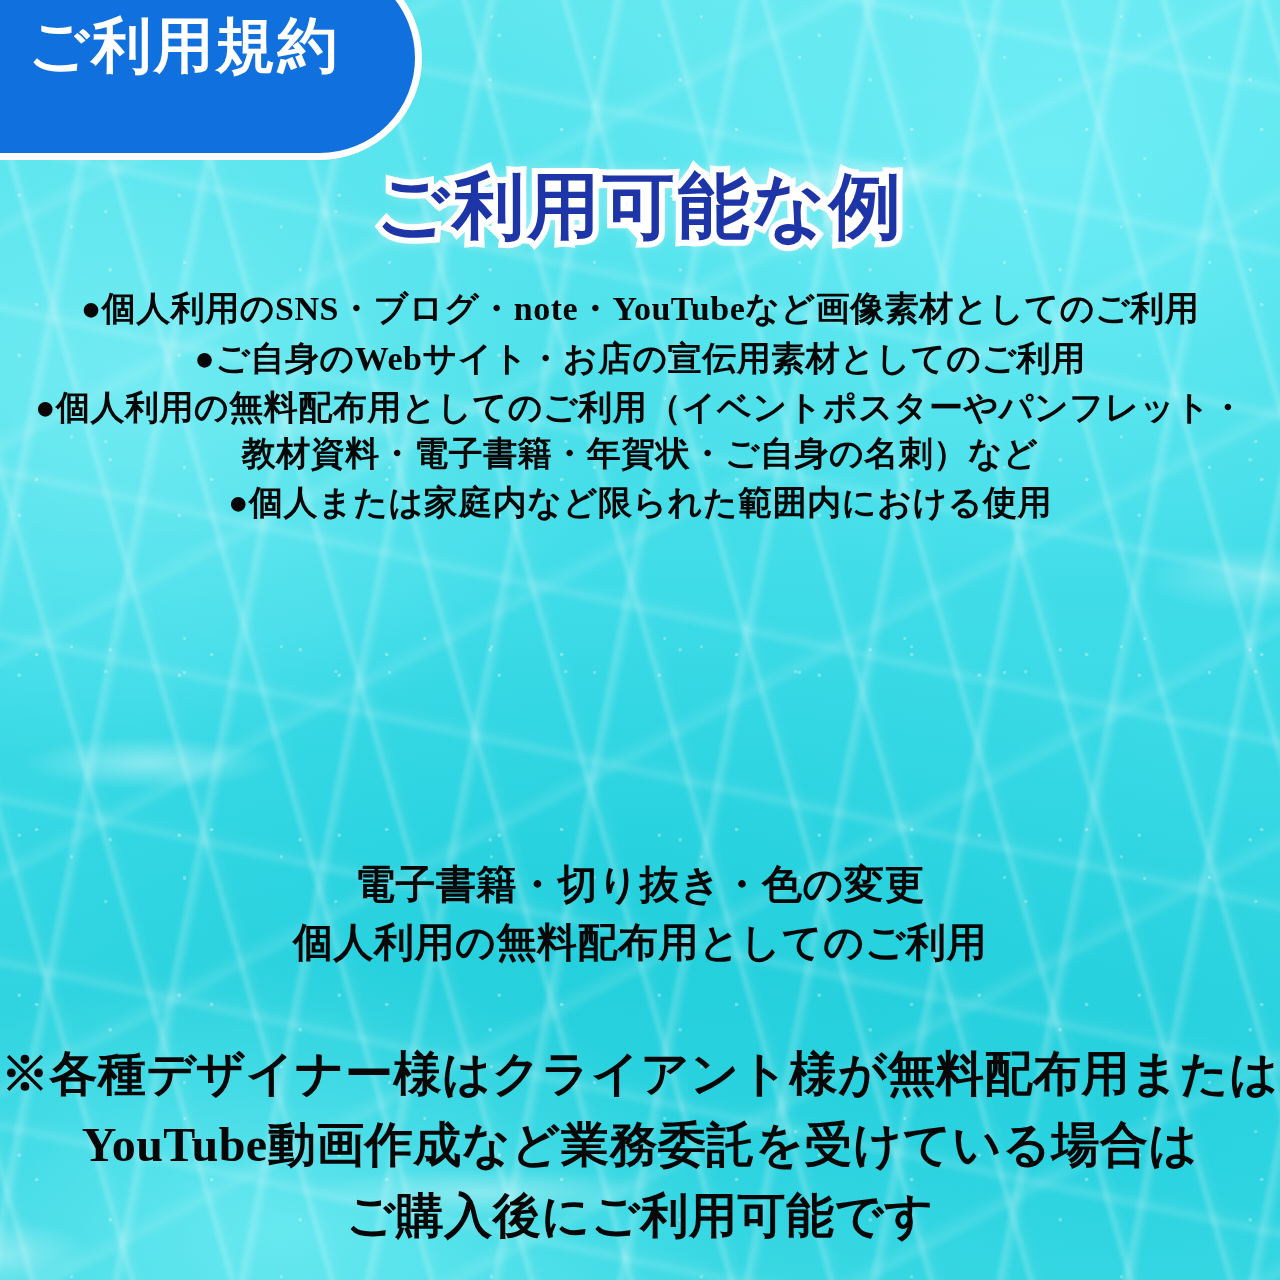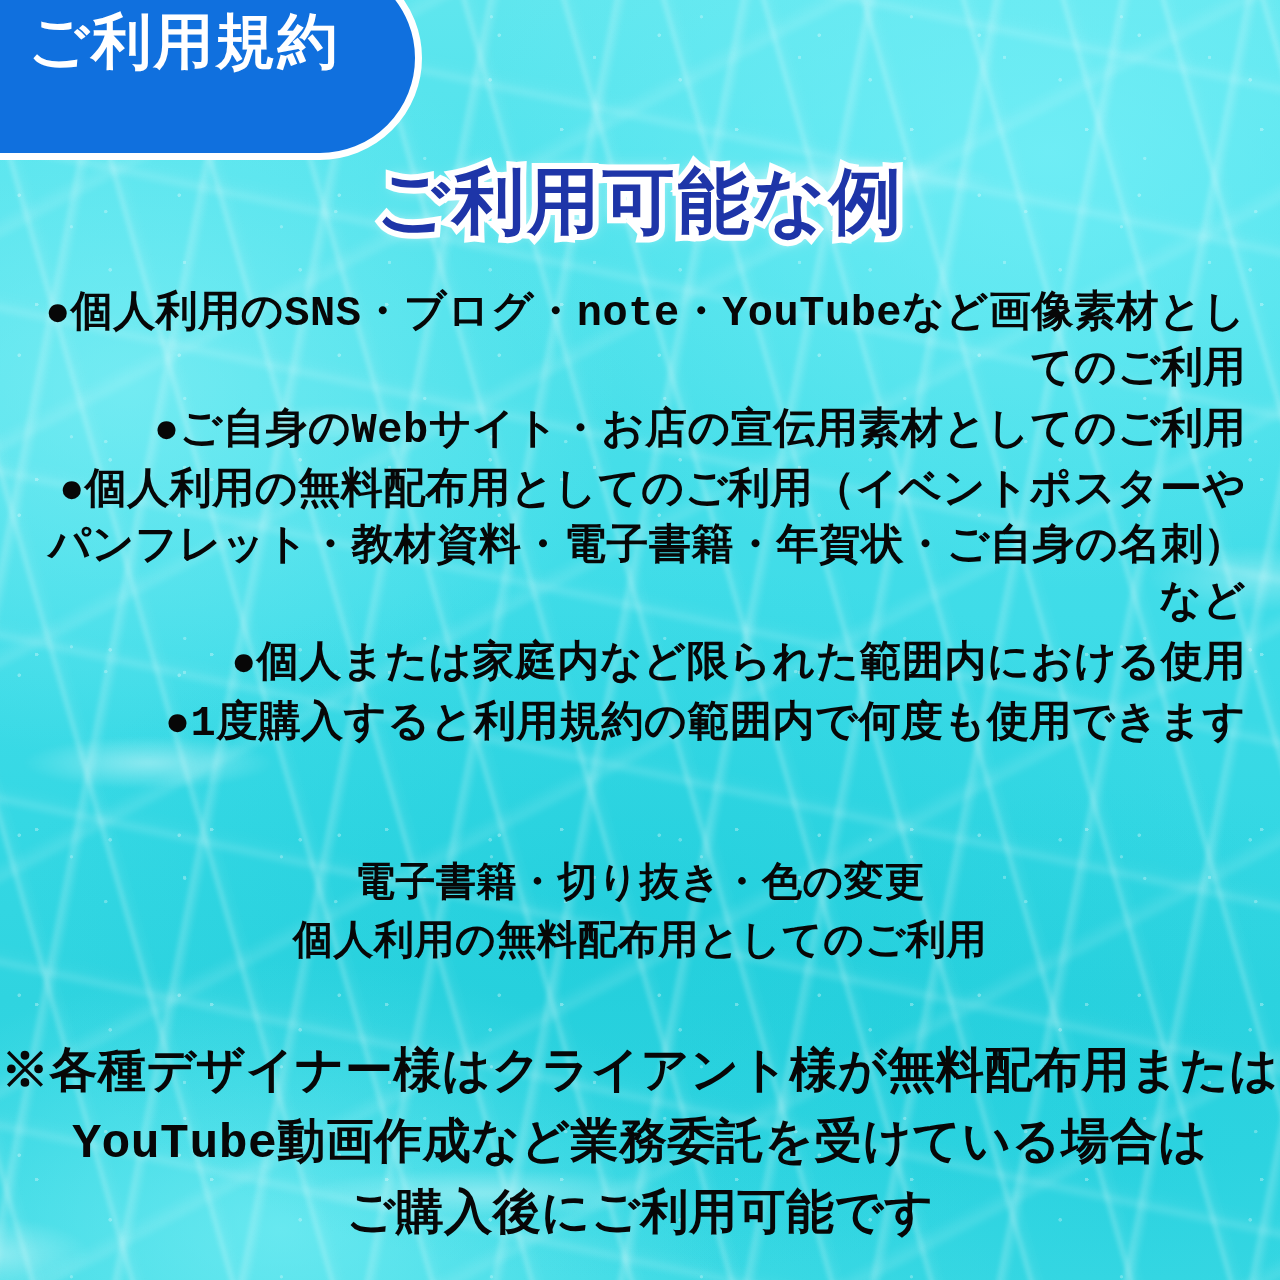--- a/index.html
+++ b/index.html
@@ -5,21 +5,21 @@
   html, body {
     margin: 0;
     padding: 0;
     background: #000;
   }
   #page {
     position: relative;
     width: 1280px;
     height: 1280px;
     overflow: hidden;
-    font-family: Liberation Mono, monospace;
+    font-family: Liberation Serif, serif;
   }
 
   
   .bg-base {
     position: absolute;
     inset: 0;
     background:
       linear-gradient(180deg,
         #5fe6ee 0%,
         #4fe2ec 14%,
@@ -160,26 +160,26 @@
 
   
   .bullets {
     position: absolute;
     left: 34px;
     top: 286px;
     width: 1212px;
   }
   .bullet-item {
     color: #070707;
-    font-size: 42px;
+    font-size: 34px;
     font-weight: 700;
     line-height: 1.34;
     letter-spacing: 0.5px;
     margin: 0 0 4px 0;
-    text-align: right;
+    text-align: center;
   }
 
   
   .center-block {
     position: absolute;
     left: 0;
     width: 1280px;
     text-align: center;
     color: #070707;
     font-weight: 700;
@@ -214,21 +214,20 @@
     <div class="badge-label">ご利用規約</div>
   </div>
 
   <div class="section-title">ご利用可能な例</div>
 
   <div class="bullets">
     <p class="bullet-item">●個人利用のSNS・ブログ・note・YouTubeなど画像素材としてのご利用</p>
     <p class="bullet-item">●ご自身のWebサイト・お店の宣伝用素材としてのご利用</p>
     <p class="bullet-item">●個人利用の無料配布用としてのご利用（イベントポスターやパンフレット・教材資料・電子書籍・年賀状・ご自身の名刺）など</p>
     <p class="bullet-item">●個人または家庭内など限られた範囲内における使用</p>
-    <p class="bullet-item">●1度購入すると利用規約の範囲内で何度も使用できます</p>
   </div>
 
   <div class="center-block free-use">
     <span class="center-line">電子書籍・切り抜き・色の変更</span>
     <span class="center-line">個人利用の無料配布用としてのご利用</span>
   </div>
 
   <div class="center-block notice">
     <span class="center-line">※各種デザイナー様はクライアント様が無料配布用または</span>
     <span class="center-line">YouTube動画作成など業務委託を受けている場合は</span>

